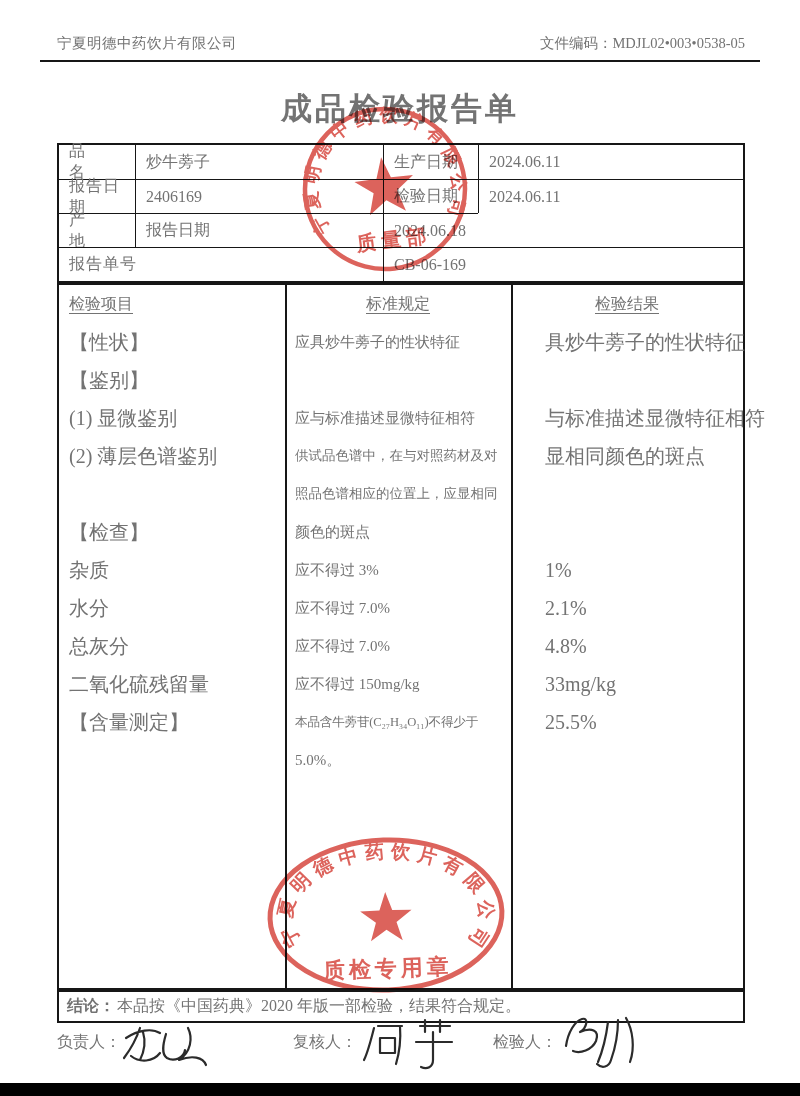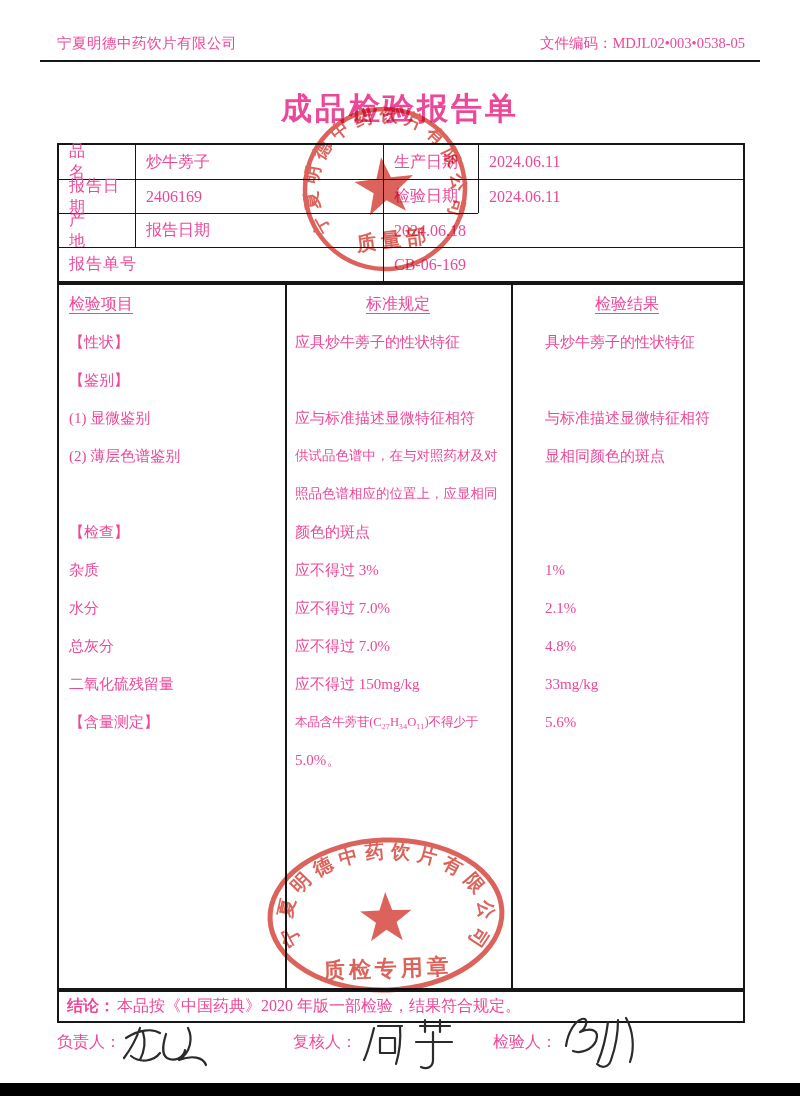--- a/index.html
+++ b/index.html
@@ -1,17 +1,17 @@
 <!DOCTYPE html>
 <html><head>
 <meta charset="utf-8">
 <style>
   html,body{margin:0;padding:0;background:#fff;}
   .page{position:relative;width:800px;height:1096px;background:#ffffff;
-        font-family:"Liberation Serif",serif;color:#ec4899;overflow:hidden;}
+        font-family:"Liberation Serif",serif;color:#737373;overflow:hidden;}
   .abs{position:absolute;}
   
   .hdr-company{left:57px;top:34px;font-size:14.5px;letter-spacing:.5px;}
   .hdr-code{right:55px;top:34px;font-size:14.5px;}
   .hdr-rule{left:40px;top:60px;width:720px;height:2px;background:#161616;}
   
   .title{left:0;top:88px;width:100%;text-align:center;font-size:31px;font-weight:bold;letter-spacing:3px;}
   
   .info-table{left:57px;top:143px;width:688px;height:140px;border:2px solid #161616;box-sizing:border-box;
               display:grid;grid-template-columns:76px 248px 95px 1fr;grid-template-rows:34px 34px 34px 34px;}
@@ -21,21 +21,21 @@
   .span2a{grid-column:1 / span 2;}
   .span2b{grid-column:3 / span 2;}
   .lab{letter-spacing:1px;}
   
   .main-table{left:57px;top:283px;width:688px;height:707px;border:2px solid #161616;box-sizing:border-box;}
   .vline{position:absolute;top:0;bottom:0;width:1.5px;background:#161616;}
   .v1{left:226px;} .v2{left:452px;}
   .th{position:absolute;top:9px;font-size:16px;}
   .th u{text-underline-offset:4px;}
   .th1{left:10px;} .th2{left:226px;width:226px;text-align:center;} .th3{left:452px;width:232px;text-align:center;}
-  .tl{position:absolute;height:22px;line-height:22px;font-size:15px;white-space:nowrap;}
+  .tl{position:absolute;height:22px;line-height:22px;font-size:20px;white-space:nowrap;}
   .c1{left:10px;} .c2{left:236px;font-size:15px;} .c3{left:462px;margin-left:24px;}
   .fit{font-size:13.5px;} .fit2{font-size:12.6px;letter-spacing:-.2px;}
   
   .conclusion{left:57px;top:990px;width:688px;height:33px;border:2px solid #161616;box-sizing:border-box;
               display:flex;align-items:center;padding-left:8px;font-size:16px;}
   .conclusion b{margin-right:2px;}
   .sig-label{font-size:16px;top:1032px;}
   .f1{left:57px;} .f2{left:293px;} .f3{left:493px;}
   
   .stamp{mix-blend-mode:multiply;opacity:.84;}
@@ -116,21 +116,21 @@
     <div class="tl c2 fit2" style="top:426px">本品含牛蒡苷(C₂₇H₃₄O₁₁)不得少于</div>
     <div class="tl c2" style="top:464px">5.0%。</div>
 
     <div class="tl c3" style="top:46px">具炒牛蒡子的性状特征</div>
     <div class="tl c3" style="top:122px">与标准描述显微特征相符</div>
     <div class="tl c3" style="top:160px">显相同颜色的斑点</div>
     <div class="tl c3" style="top:274px">1%</div>
     <div class="tl c3" style="top:312px">2.1%</div>
     <div class="tl c3" style="top:350px">4.8%</div>
     <div class="tl c3" style="top:388px">33mg/kg</div>
-    <div class="tl c3" style="top:426px">5.6%</div>
+    <div class="tl c3" style="top:426px">25.5%</div>
   </div>
 
   <svg class="abs stamp stamp-bottom" width="250" height="165" viewBox="0 0 250 165">
     <ellipse cx="125" cy="82" rx="116" ry="75" fill="none" stroke="#d6453c" stroke-width="5"></ellipse>
     <path id="arcBottom" d="M 39.8 106 A 94 57 0 1 1 210.2 106" fill="none"></path>
     <text font-size="19" font-weight="bold" fill="#d6453c">
       <textPath href="#arcBottom" startOffset="0" textLength="300">宁夏明德中药饮片有限公司</textPath>
     </text>
     <polygon fill="#d6453c" points="125,59 131.4,77.3 150.7,77.7 135.3,89.3 140.9,107.8 125,96.8 109.1,107.8 114.7,89.3 99.3,77.7 118.6,77.3"></polygon>
     <text x="125" y="143" text-anchor="middle" font-size="22" font-weight="bold" letter-spacing="4" fill="#d6453c">质检专用章</text>

